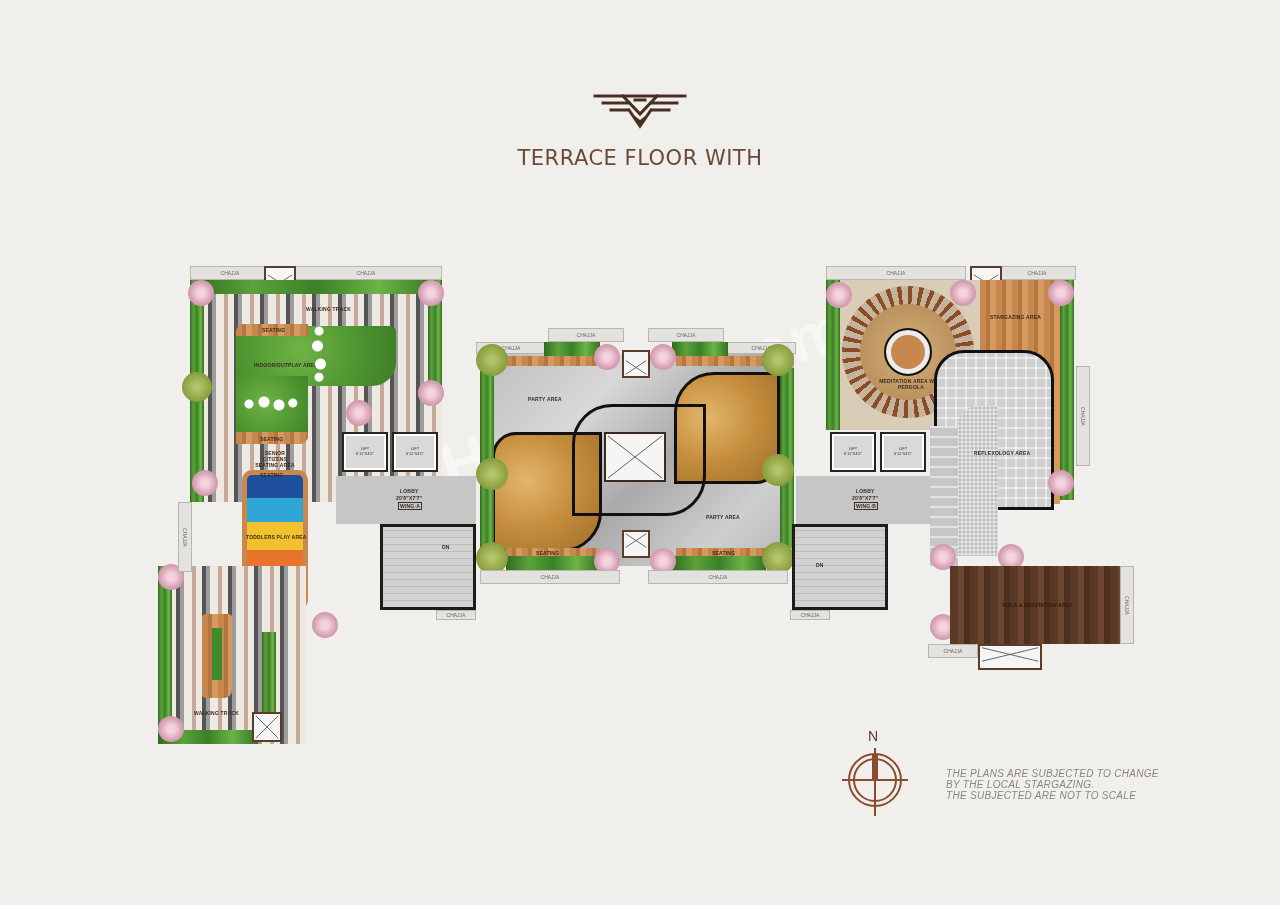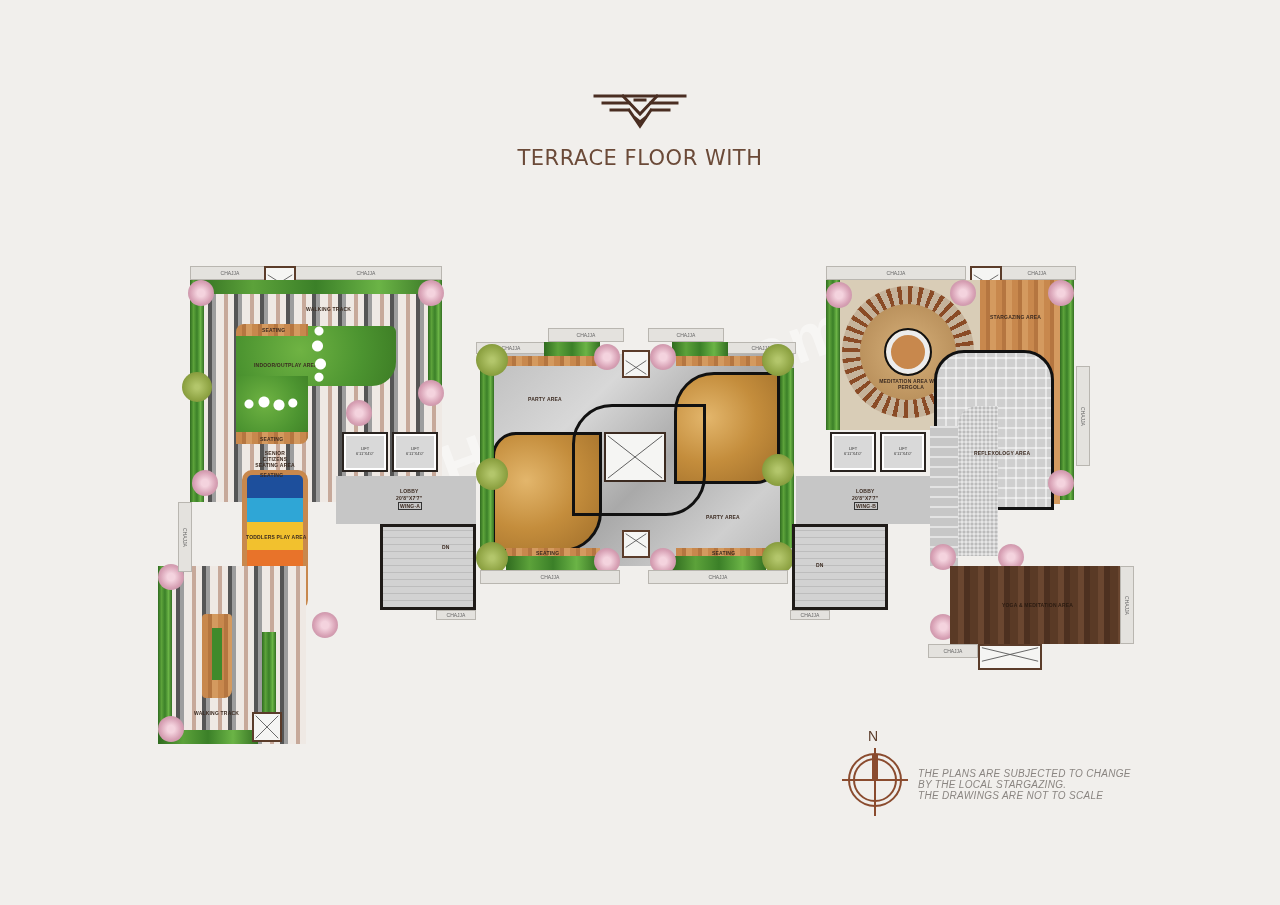--- a/index.html
+++ b/index.html
@@ -16,21 +16,21 @@
   .lbl{font-size:5px;color:#3b2a20;font-weight:bold;white-space:nowrap;letter-spacing:0.2px;}
   .wood{background:repeating-linear-gradient(90deg,#c8884d 0 6px,#b57640 6px 10px,#d49a5f 10px 16px);}
   .darkwood{background:repeating-linear-gradient(90deg,#5a3a26 0 8px,#6a4630 8px 14px,#4d3020 14px 20px);}
   .stone{background:linear-gradient(135deg,#bdbdbd,#d8d8d8 30%,#a9a9a9 55%,#cfcfcf 80%,#b3b3b3);}
   .marble{background:radial-gradient(ellipse at 30% 40%,#e3b66c,#c48d3c 50%,#a8752e 90%);}
   .lift{background:#d9d9d9;border:2px solid #fff;outline:2px solid #2a2420;box-sizing:border-box;font-size:4px;color:#333;text-align:center;padding-top:10px;}
   .lobby{background:#c6c6c6;}
   .stairs{background:repeating-linear-gradient(0deg,#d2d2d2 0 6px,#bdbdbd 6px 7px);border:3px solid #1f1b18;box-sizing:border-box;}
   .grass{background:radial-gradient(circle at 40% 40%,#6fb343,#4c9430 60%,#3d7d25);}
   .track{background:repeating-linear-gradient(90deg,#efe9e4 0 8px,#c7a99a 8px 12px,#efe9e4 12px 18px,#555 18px 22px,#9d9d9d 22px 26px);}
-  .disclaimer{left:918px;top:768px;font-size:10px;font-style:italic;color:#8a8581;line-height:11px;letter-spacing:0.3px;}
+  .disclaimer{left:946px;top:768px;font-size:10px;font-style:italic;color:#8a8581;line-height:11px;letter-spacing:0.3px;}
   .watermark{left:430px;top:360px;font-size:64px;font-weight:bold;color:rgba(255,255,255,0.45);transform:rotate(-20deg);letter-spacing:2px;}
 </style>
 </head>
 <body>
 
 <div class="abs logo">
   <svg viewBox="0 0 94 40" width="94" height="40">
     <g stroke="#4a2e22" stroke-width="3" fill="none" stroke-linecap="square">
       <line x1="2" y1="4" x2="92" y2="4"></line>
       <line x1="10" y1="11" x2="36" y2="11"></line>
@@ -281,14 +281,14 @@
       <line x1="0" y1="34" x2="66" y2="34"></line>
       <line x1="33" y1="2" x2="33" y2="70"></line>
     </g>
     <rect x="30" y="8" width="6" height="26" fill="#8a4b2e"></rect>
   </svg>
 </div>
 
 <div class="abs disclaimer">
   <div>THE PLANS ARE SUBJECTED TO CHANGE</div>
   <div>BY THE LOCAL STARGAZING.</div>
-  <div>THE DRAWINGS ARE NOT TO SCALE</div>
+  <div>THE SUBJECTED ARE NOT TO SCALE</div>
 </div>
 
 </body></html>

